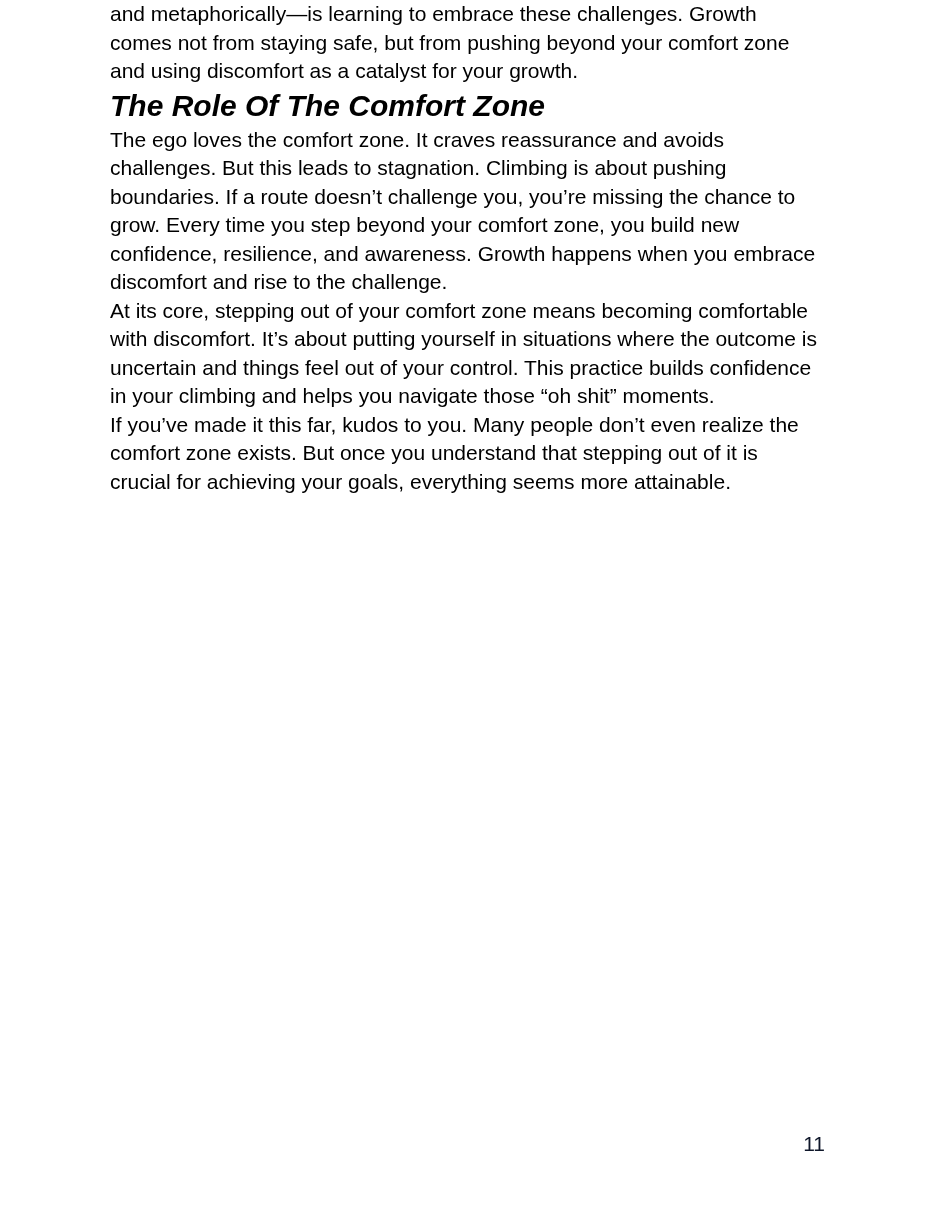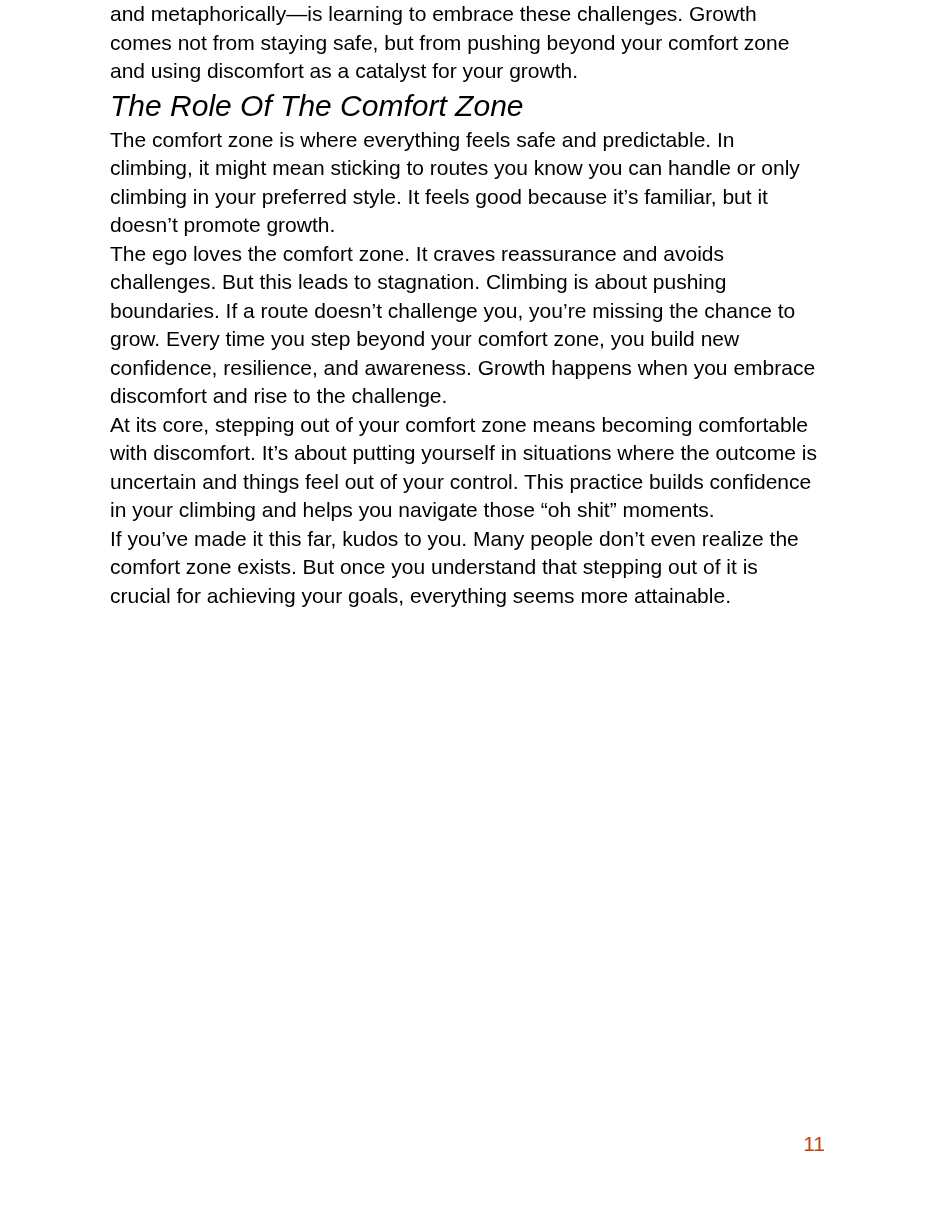--- a/index.html
+++ b/index.html
@@ -30,49 +30,48 @@
   .para {
     font-size: 21px;
     line-height: 28.5px;
     font-weight: 400;
     color: #000000;
   }
   .heading {
     font-size: 30px;
     line-height: 40px;
     font-style: italic;
-    font-weight: 400;
+    font-weight: 700;
     color: #000000;
   }
   .b0 { margin-top: 106px; }
   .b1 { margin-top: 64px;  }
   .b2 { margin-top: 24px;  }
   .b3 { margin-top: 19px;  }
   .b4 { margin-top: 72px;  }
   .b5 { margin-top: 50px;  }
   .b6 { margin-top: 22px;  }
   .page-number {
     position: absolute;
     top: 1130px;
     right: 115px;
     font-size: 21px;
     line-height: 28px;
-    color: #c2410c;
+    color: #0f172a;
   }
 </style>
 </head>
 <body>
 
 <div class="page">
   <div class="content">
     <p class="para b0">and metaphorically—is learning to embrace these challenges. Growth comes not from staying safe, but from pushing beyond your comfort zone and using discomfort as a catalyst for your growth.</p>
 
     <h2 class="heading b1">The Role Of The Comfort Zone</h2>
 
-    <p class="para b2">The comfort zone is where everything feels safe and predictable. In climbing, it might mean sticking to routes you know you can handle or only climbing in your preferred style. It feels good because it’s familiar, but it doesn’t promote growth.</p>
 
     <p class="para b3">The ego loves the comfort zone. It craves reassurance and avoids challenges. But this leads to stagnation. Climbing is about pushing boundaries. If a route doesn’t challenge you, you’re missing the chance to grow. Every time you step beyond your comfort zone, you build new confidence, resilience, and awareness. Growth happens when you embrace discomfort and rise to the challenge.</p>
 
 
     <p class="para b6">At its core, stepping out of your comfort zone means becoming comfortable with discomfort. It’s about putting yourself in situations where the outcome is uncertain and things feel out of your control. This practice builds confidence in your climbing and helps you navigate those “oh shit” moments.</p>
 
     <p class="para b5">If you’ve made it this far, kudos to you. Many people don’t even realize the comfort zone exists. But once you understand that stepping out of it is crucial for achieving your goals, everything seems more attainable.</p>
   </div>
 
   <div class="page-number">11</div>

